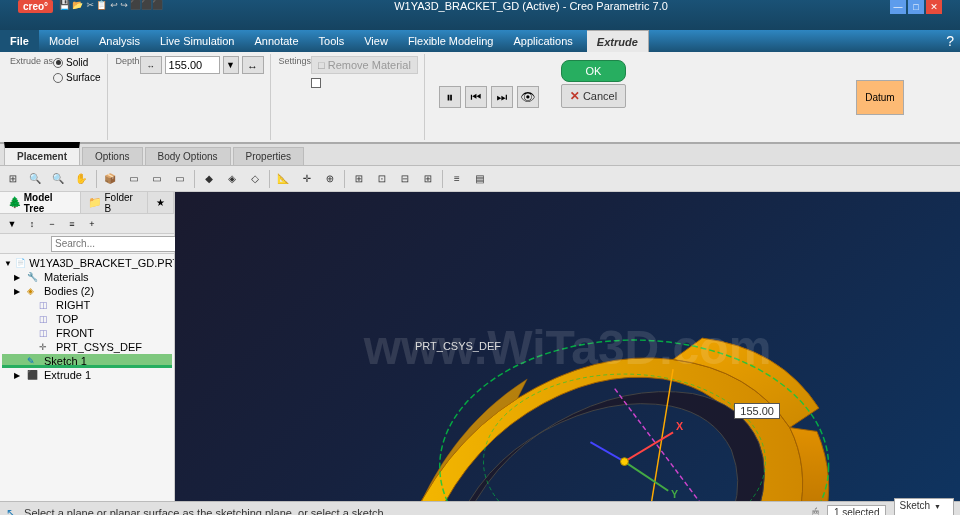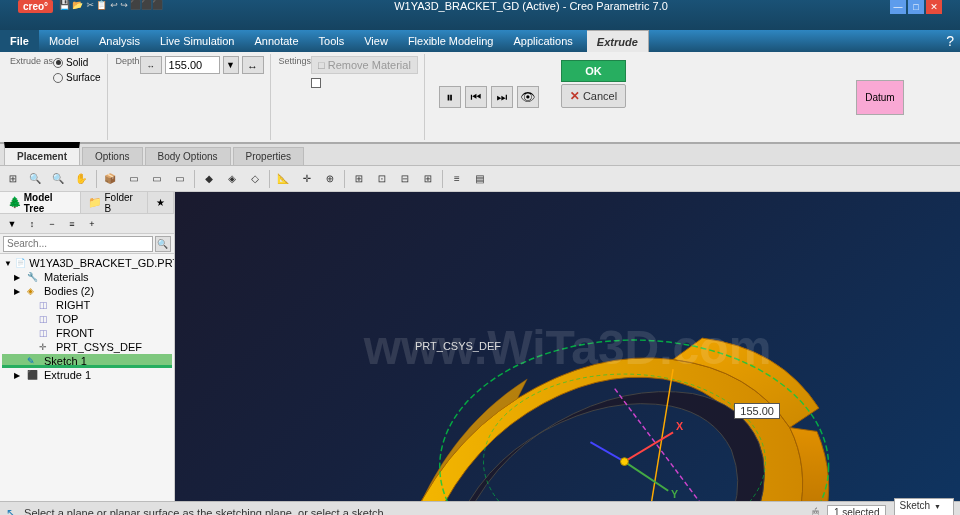--- a/index.html
+++ b/index.html
@@ -113,21 +113,21 @@
     }
     .checkbox-row { display: flex; align-items: center; gap: 3px; margin-top: 2px; }
     .checkbox-box {
       width: 10px; height: 10px; border: 1px solid #666; background: white; cursor: pointer;
     }
 
     
     .ok-cancel-group { display: flex; flex-direction: column; gap: 2px; padding: 6px 8px; }
     .btn-ok {
       padding: 4px 12px; background: #27ae60; border: 1px solid #1e8449; color: white;
-      font-size: 11px; cursor: pointer; font-weight: bold; border-radius: 0;
+      font-size: 11px; cursor: pointer; font-weight: normal; border-radius: 8px;
     }
     .btn-cancel {
       padding: 4px 8px; background: #e0e0e0; border: 1px solid #aaa; color: #333;
       font-size: 11px; cursor: pointer; border-radius: 2px; display: flex; align-items: center; gap: 3px;
     }
     .x-icon { font-size: 12px; font-weight: bold; color: #c0392b; }
 
     
     .playback-controls { display: flex; align-items: center; gap: 4px; padding: 4px; }
     .play-btn {
@@ -216,21 +216,21 @@
       border-bottom: 1px solid #ccc;
     }
     .panel-tb-btn {
       width: 18px; height: 16px; background: #e8e8e8; border: 1px solid transparent;
       cursor: pointer; font-size: 9px; display: flex; align-items: center; justify-content: center;
     }
     #search-bar {
       height: 20px; display: flex; align-items: center; padding: 0 3px; gap: 2px;
       border-bottom: 1px solid #ccc; background: #f0f0f0;
     }
-    #search-input { flex: 1; height: 16px; border: 1px solid #aaa; padding: 0 3px; font-size: 10px; }
+    #search-input { flex: 1; height: 16px; border: 1px solid #aaa; padding: 0 3px; font-size: 10px; margin-left: 48px; }
     .search-btn { width: 16px; height: 16px; background: #e0e0e0; border: 1px solid #aaa; cursor: pointer; font-size: 9px; }
 
     #model-tree { flex: 1; overflow-y: auto; padding: 2px; }
     .tree-item {
       display: flex; align-items: center; gap: 3px; padding: 1px 2px;
       cursor: pointer; white-space: nowrap; font-size: 10px;
     }
     .tree-item.highlighted { background: #90ee90; }
     .expand-arrow { font-size: 8px; width: 10px; }
     .tree-icon { width: 14px; font-size: 9px; color: #555; }
@@ -418,21 +418,21 @@
       <span>Cancel</span>
     </button>
   </div>
 
   <div id="right-help" style="position:relative;width:210px;background:#fffef0;border:1px solid #ddd;padding:6px;font-size:10px;line-height:1.5;color:#333;flex-shrink:0;">
     <div>Create 3D geometry by translating a 2D section normal to the sketching plane as a solid or a surface, adding or removing ma...</div>
     <a style="color:#1a5276;cursor:pointer;text-decoration:underline;display:block;margin-top:4px;">Read more...</a>
   </div>
 
   <div style="display:flex;flex-direction:column;align-items:center;justify-content:center;padding:0 8px;">
-    <button style="background:#f9a8d4;border:1px solid #aaa;padding:11px 8px;font-size:10px;cursor:pointer;">Datum</button>
+    <button style="background:#fdba74;border:1px solid #aaa;padding:11px 8px;font-size:10px;cursor:pointer;">Datum</button>
   </div>
 </div>
 
 <div id="subtabs">
   <div class="subtab active">Placement</div>
   <div class="subtab">Options</div>
   <div class="subtab">Body Options</div>
   <div class="subtab">Properties</div>
 </div>
 

